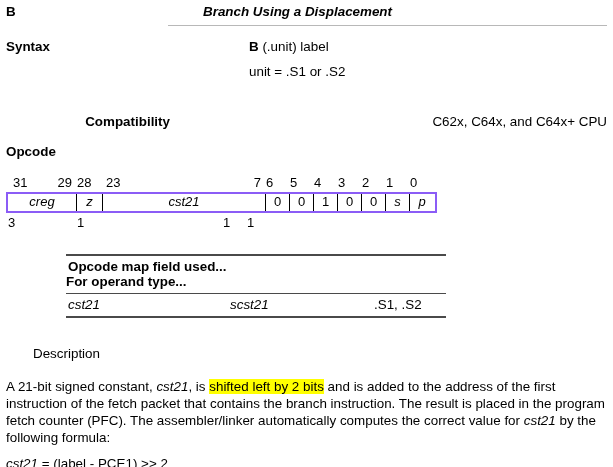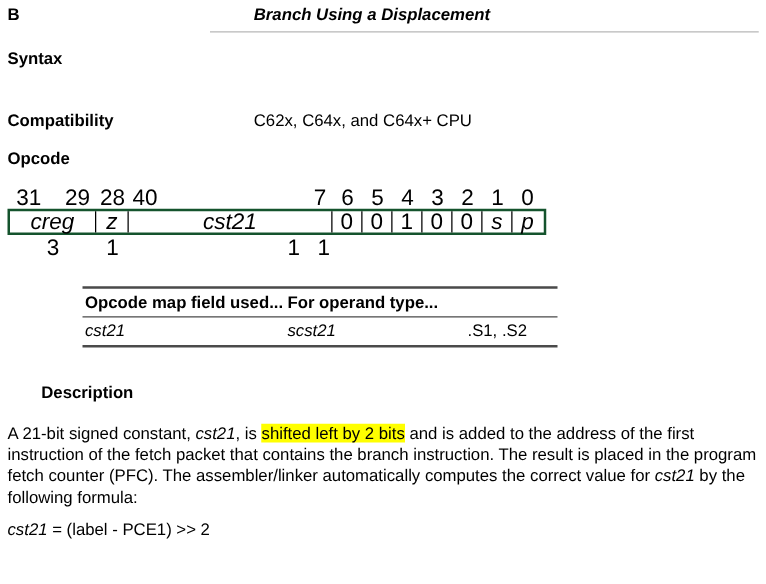--- a/index.html
+++ b/index.html
@@ -12,92 +12,96 @@
     background:#fff;
   }
   .row { display:flex; align-items:baseline; }
   .col-label { width:164px; flex:none; font-weight:bold; }
   .col-content { flex:1;margin-left:33px; }
   .mnemonic { font-weight:bold; }
   .title { font-weight:bold; font-style:italic; }
   .title-rule { height:1px; background:#b8b8b8; margin:6px 0 0 162px; }
   .syntax-row { margin-top:13px;gap:46px; }
   .syntax-line2 { margin-top:10px; }
-  .compat-row { margin-top:35px; }
+  .compat-row { margin-top:35px;text-align:right; }
   .opcode-label { font-weight:bold; margin-top:15px; }
 
   
-  .bit-diagram { margin-top:16px; width:431px; font-size:18px; }
+  .bit-diagram { margin-top:16px; width:431px; font-size:13px; }
   .bits-top, .bits-bottom { display:flex; padding-left:2px; height:16px; line-height:16px; }
   .bits-top { margin-bottom:1px; }
   .bits-bottom { margin-top:2px; }
   .c { box-sizing:border-box; flex:none; }
   .w-creg { width:69px; }
   .w-z    { width:26px; }
   .w-cst  { width:163px; }
   .w-1    { width:24px; }
   .split  { display:flex; justify-content:space-between; padding:0 5px; }
   .split2 { display:flex; justify-content:space-between; padding:0 5px 0 3px; }
-  .center { text-align:center; }
-  .bit-row { display:flex; border:2px solid #14532d; width:427px; }
+  .center { }
+  .bit-row { display:flex; border:2px solid #8b5cf6; width:427px; }
   .bit-cell {
     box-sizing:border-box; flex:none; height:17px; line-height:16px;
     border-right:1px solid #000; text-align:center; font-style:italic;
   }
   .bit-cell.last { border-right:none; }
   .bit-cell.const { font-style:normal; }
 
   
   .map-table { width:380px; margin:23px 0 0 60px; }
   .rule-thick { height:2px; background:#4a4a4a; }
   .rule-thin  { height:1px; background:#4a4a4a; }
   .map-row { display:flex; padding:3px 0 4px 0; }
   .map-c1 { box-sizing:border-box; width:164px; padding-left:2px; flex:none; }
   .map-c2 { width:144px; flex:none; }
   .map-c3 { flex:1; }
-  .map-head { font-weight:bold; }
+  .map-head { font-weight:bold;flex-direction:column; }
   .ital { font-style:italic; }
 
   
-  .desc-label { font-weight:bold; margin-top:28px;padding-left:27px; }
+  .desc-label { font-weight:normal; margin-top:28px;padding-left:27px; }
   .desc-text { margin:17px 0 0 0; width:606px; line-height:17px; }
   .hl { background:#ffff00; }
   .formula { margin-top:10px; }
 </style>
 </head>
 <body>
 
 <div class="page">
 
   <div class="row">
     <div class="col-label mnemonic">B</div>
     <div class="col-content title">Branch Using a Displacement</div>
   </div>
   <div class="title-rule"></div>
 
   <div class="row syntax-row">
     <div class="col-label">Syntax</div>
+    <div class="col-content">
+      <div><b>B</b><span> (.unit) label</span></div>
+      <div class="syntax-line2">unit = .S1 or .S2</div>
+    </div>
   </div>
 
   <div class="row compat-row">
     <div class="col-label">Compatibility</div>
     <div class="col-content">C62x, C64x, and C64x+ CPU</div>
   </div>
 
   <div class="opcode-label">Opcode</div>
 
   <div class="bit-diagram">
     <div class="bits-top">
       <div class="c w-creg split">
           <span>31</span>
           <span>29</span>
         </div>
       <div class="c w-z center">28</div>
       <div class="c w-cst split2">
-          <span>40</span>
+          <span>23</span>
           <span>7</span>
         </div>
       <div class="c w-1 center">6</div>
       <div class="c w-1 center">5</div>
       <div class="c w-1 center">4</div>
       <div class="c w-1 center">3</div>
       <div class="c w-1 center">2</div>
       <div class="c w-1 center">1</div>
       <div class="c w-1 center">0</div>
     </div>

